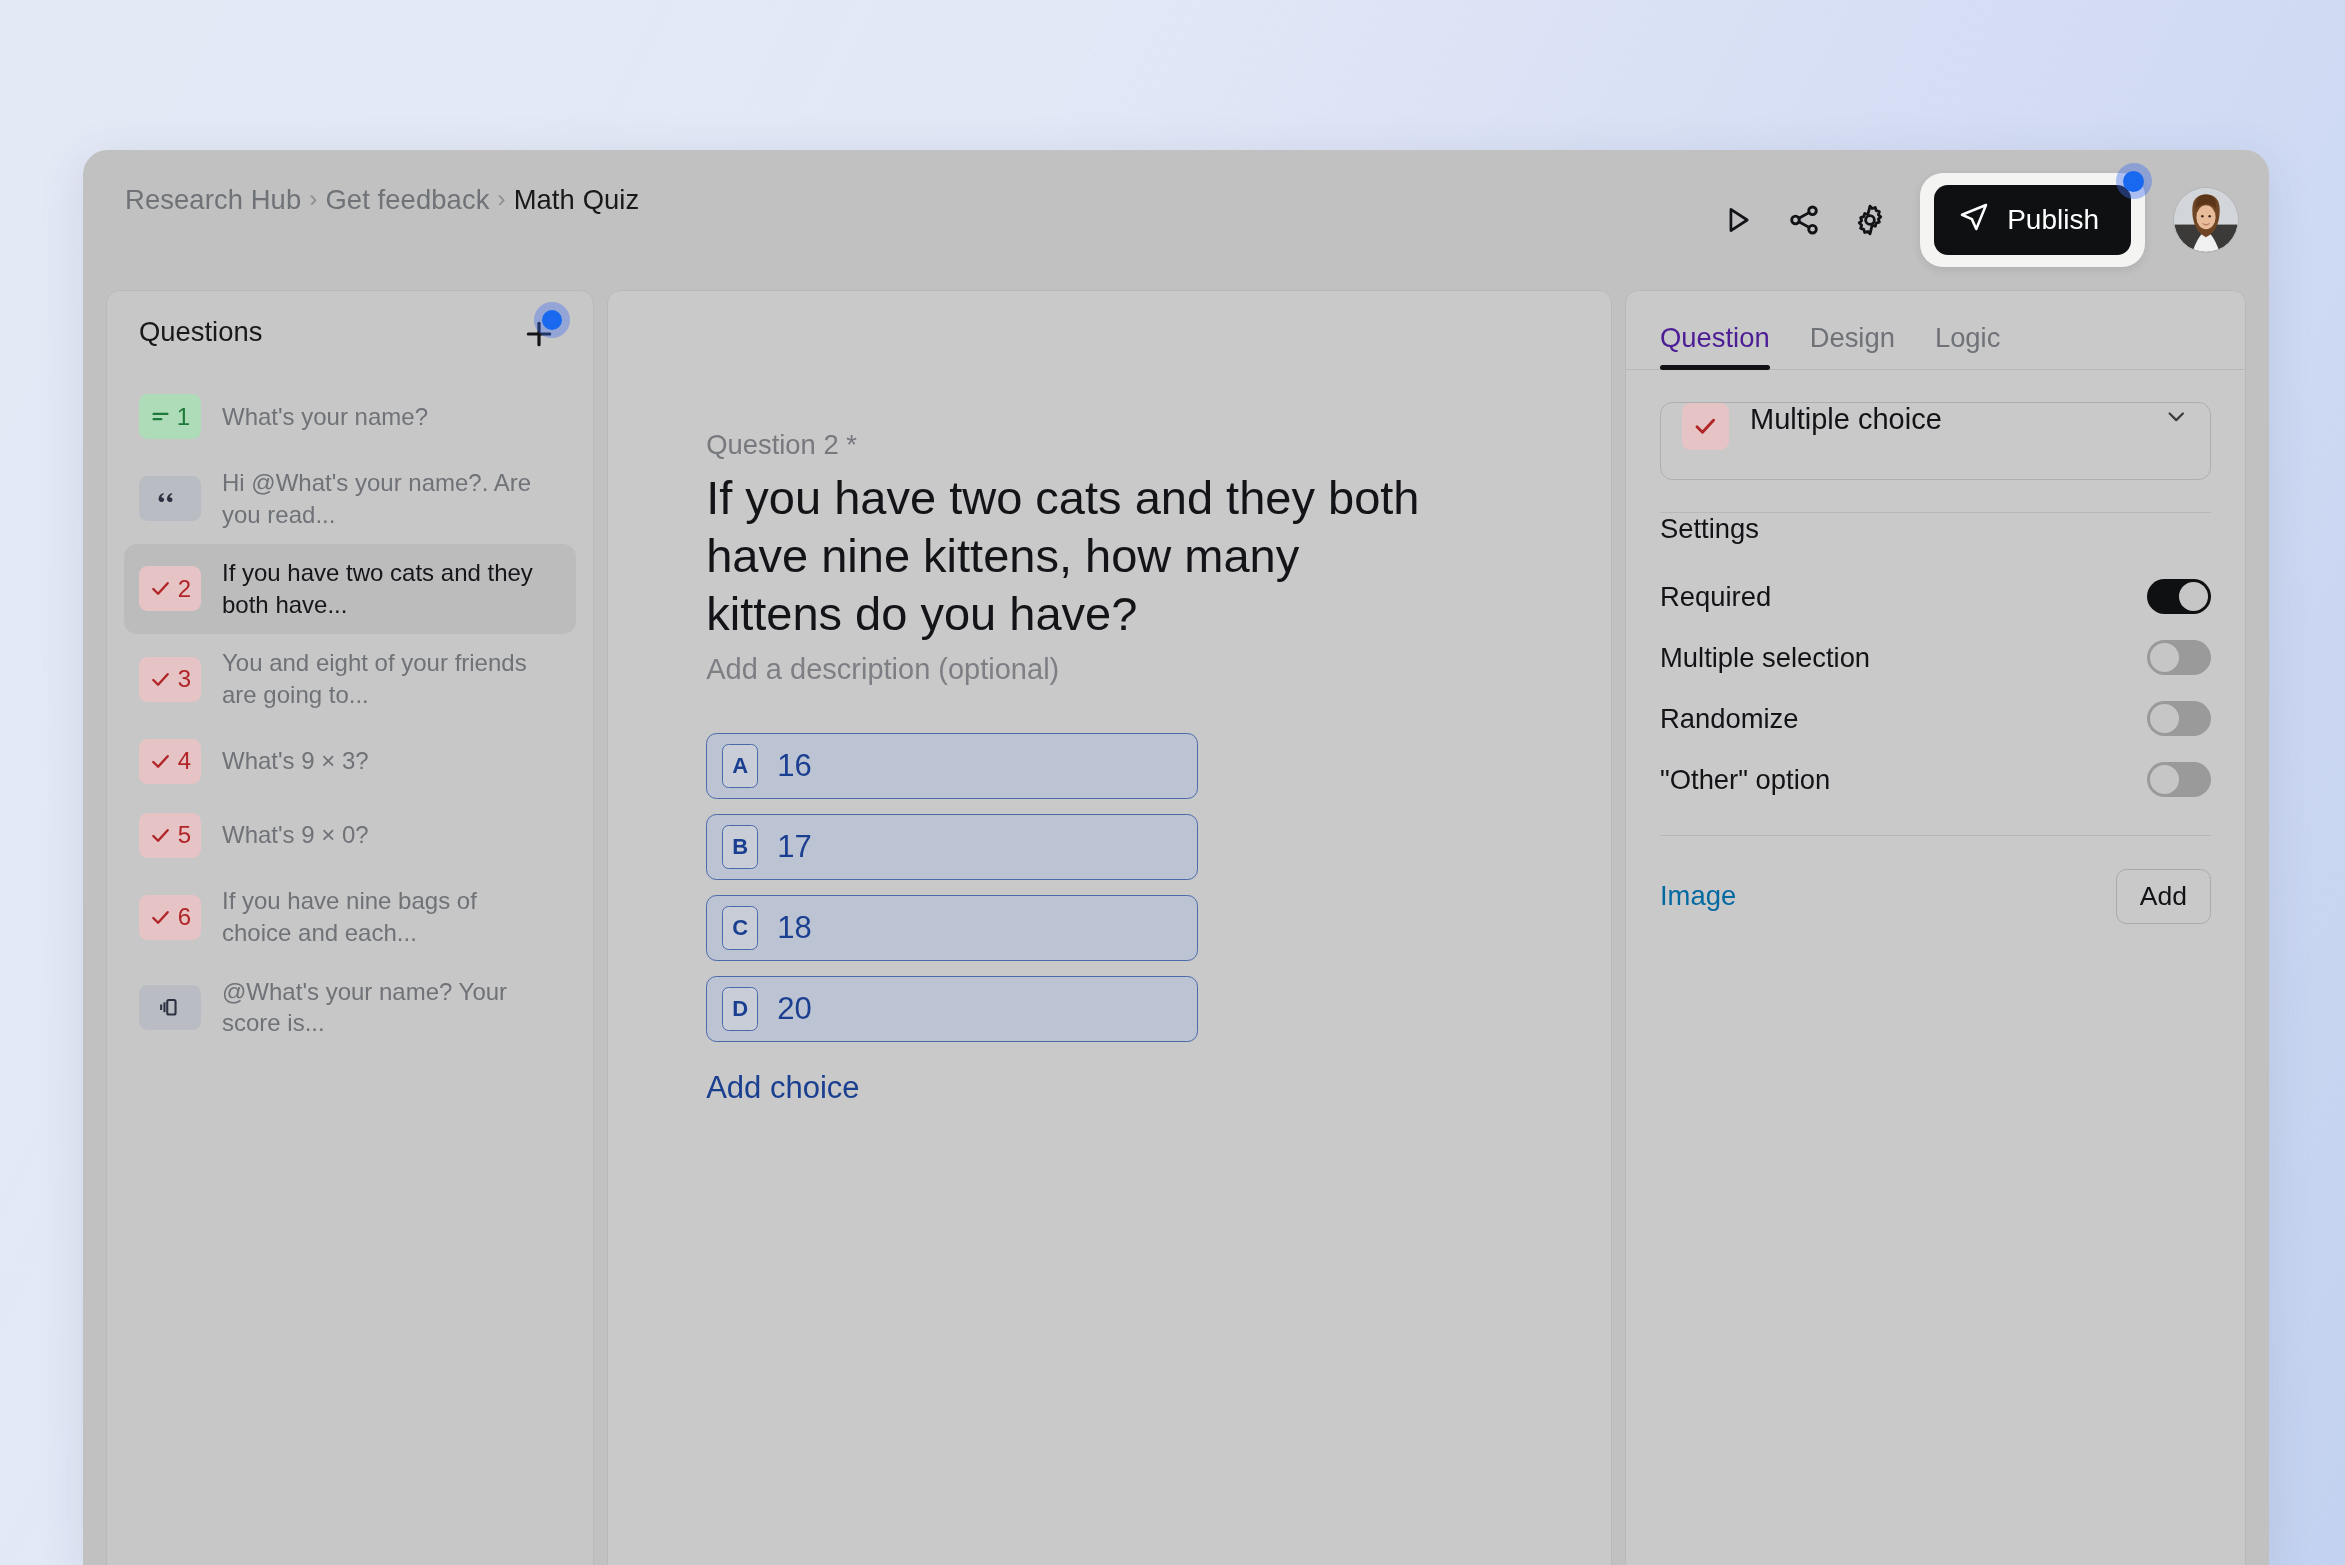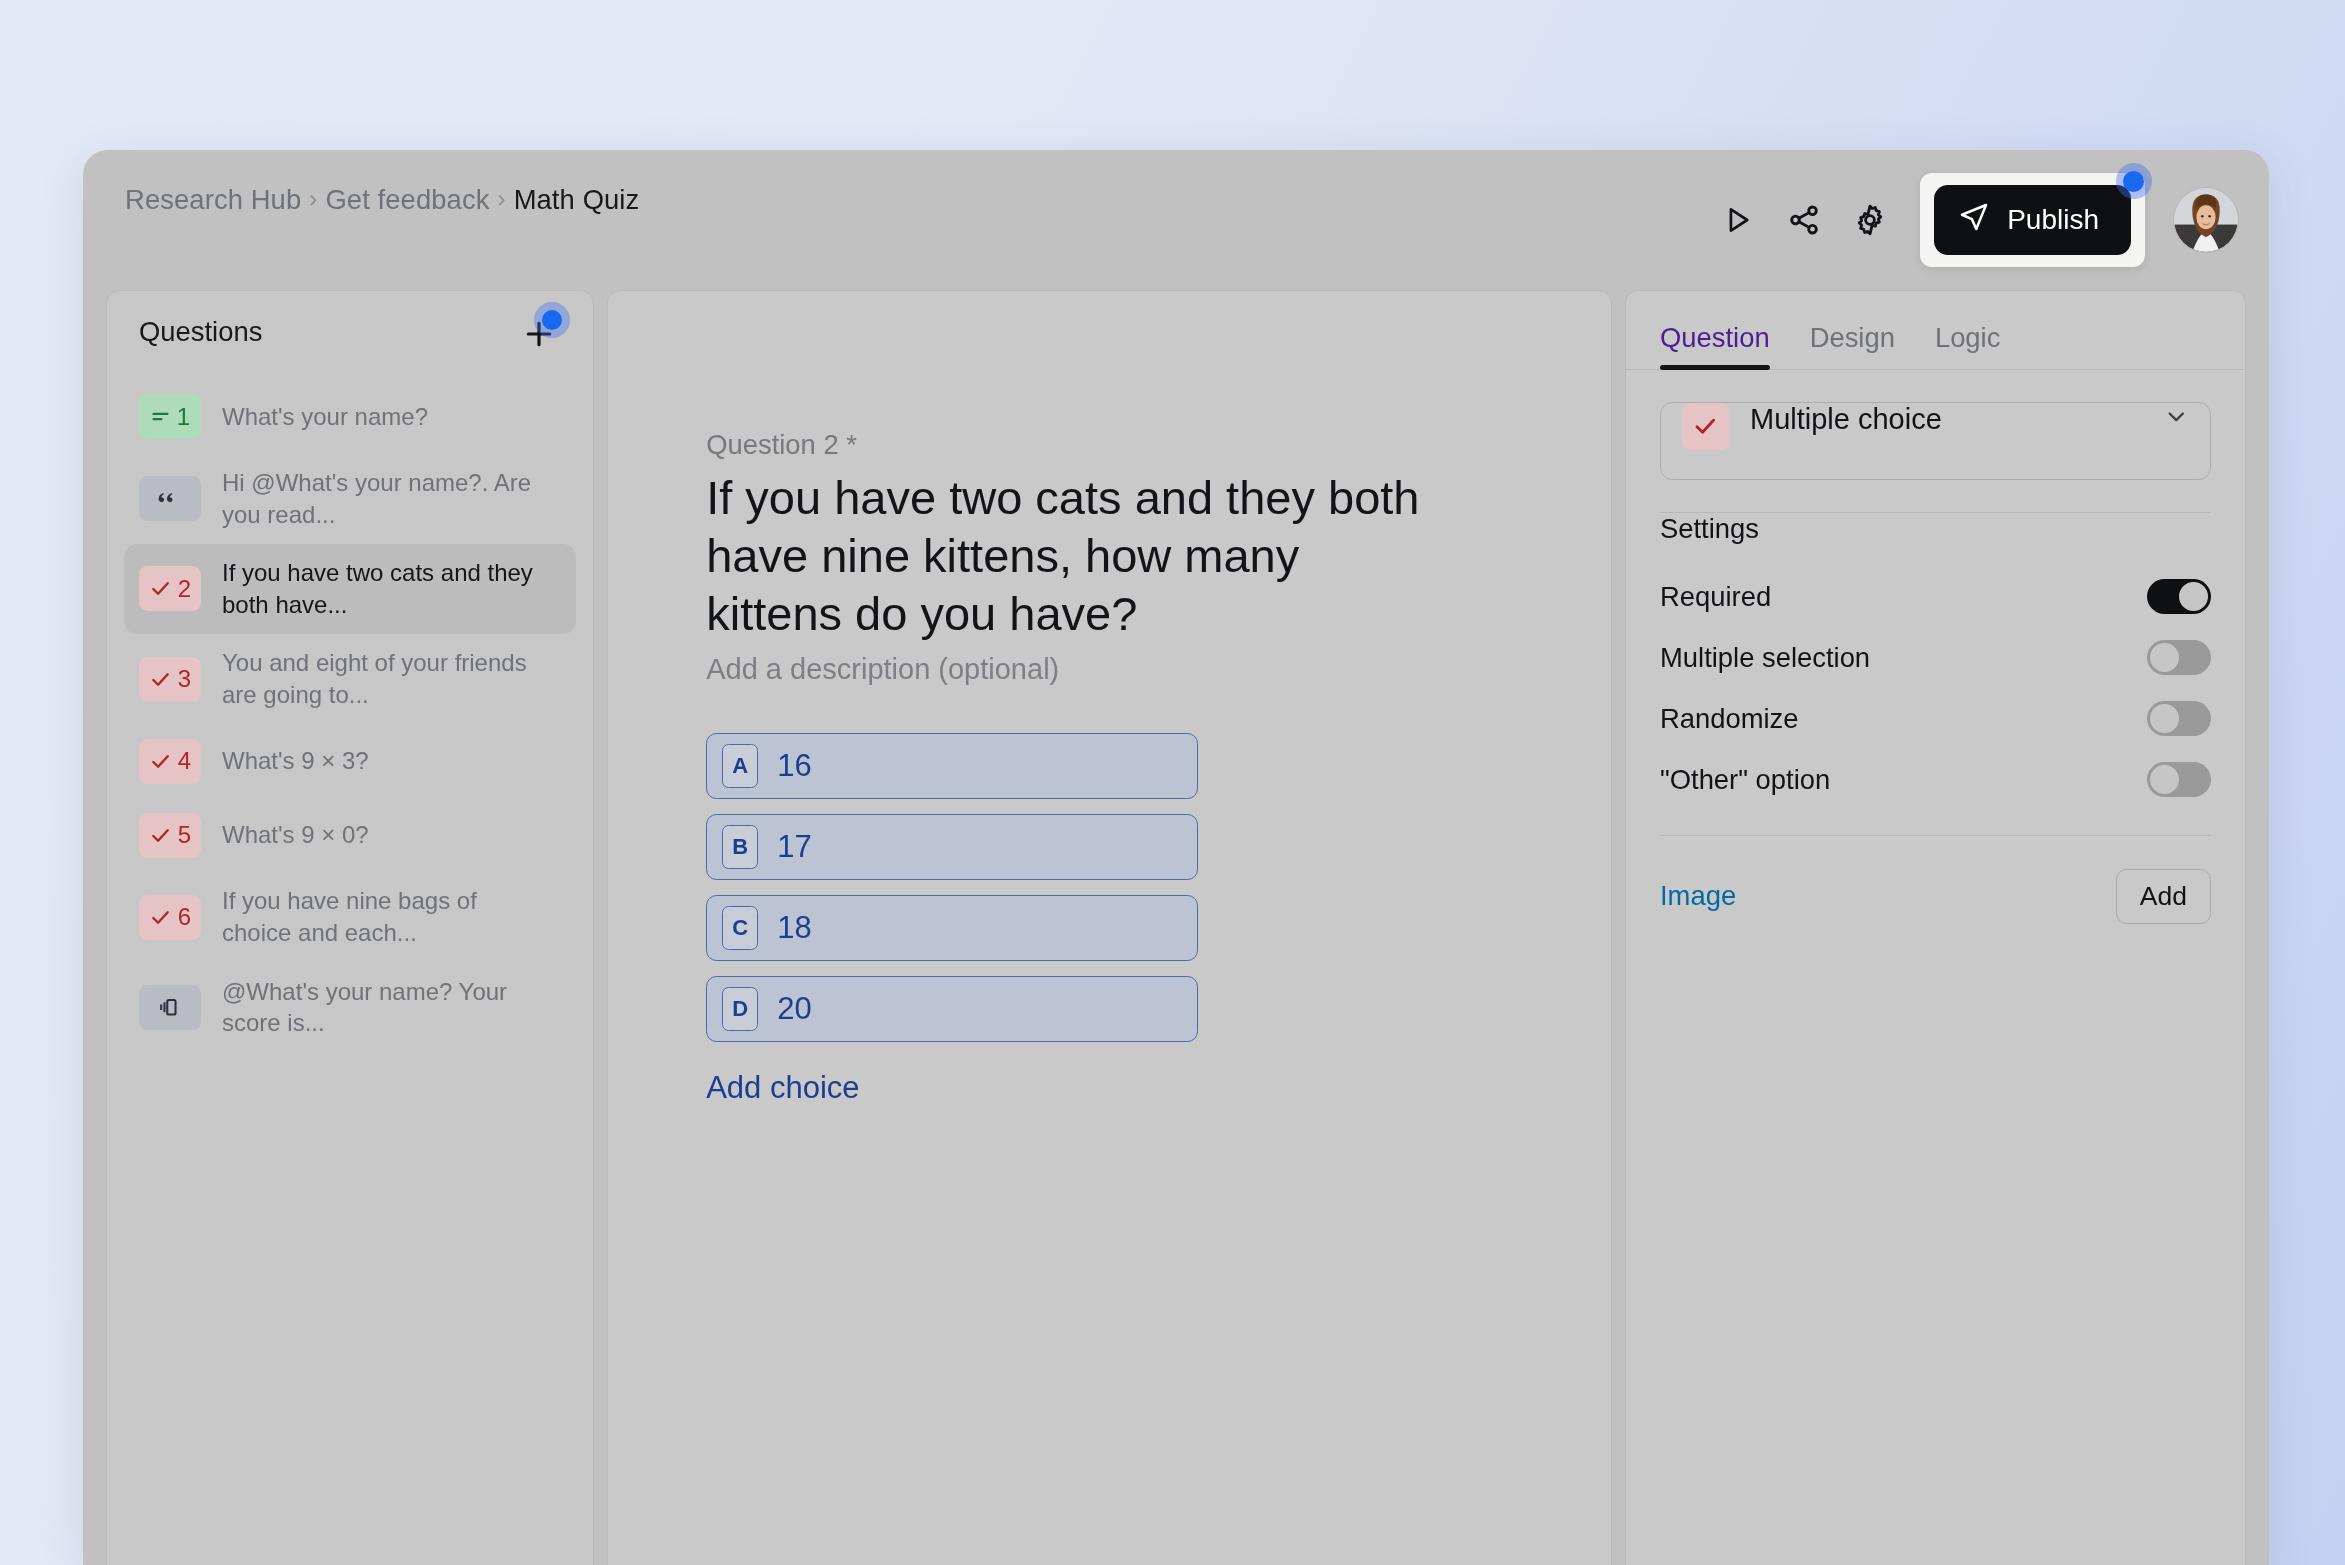--- a/index.html
+++ b/index.html
@@ -71,21 +71,21 @@
     border-radius: 11.4px;
     cursor: pointer;
   }
   .icon-btn svg { display: block; }
 
   
   #publish-wrap {
     position: relative;
     margin-left: 17px;
     background: #f4f4f3;
-    border-radius: 12px;
+    border-radius: 23px;
     padding: 12.3px 14px;
     display: flex;
     align-items: center;
     box-shadow: 0 2.8px 9.5px rgba(0,0,0,.09);
   }
   #publish-button {
     background: #0f1012;
     color: #ffffff;
     border: none;
     border-radius: 14px;

